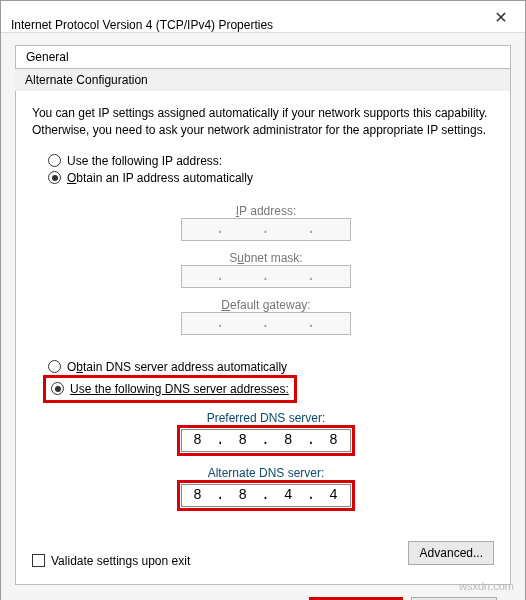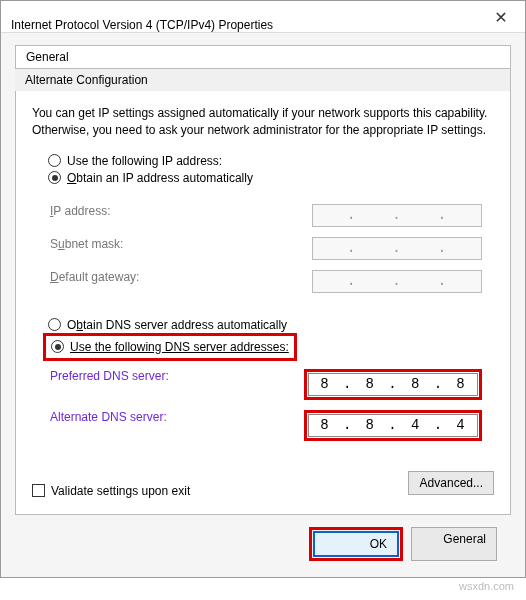--- a/index.html
+++ b/index.html
@@ -71,24 +71,24 @@
   }
   .radio.checked::after {
     content: ""; width: 6px; height: 6px; background: #333; border-radius: 50%;
   }
   .group {
     border-top: 1px solid #ccc;
     margin-top: 4px;
     padding-top: 10px;
   }
   .field-row {
-    display: flex; align-items: flex-start; padding: 5px 12px 5px 18px;
+    display: flex; align-items: center; padding: 5px 12px 5px 18px; flex-direction: column;
   }
   .field-row .lab { flex: 1; color: #777; }
-  .field-row.enabled .lab { color: #6d28d9; }
+  .field-row.enabled .lab { color: #0c4a6e; }
   .ip-input {
     width: 170px; height: 23px; border: 1px solid #bbb; background: #f8f8f8;
     display: flex; align-items: center; justify-content: space-evenly;
     font-family: "Courier New", monospace; font-size: 14px; letter-spacing: 1px;
     color: #999;
   }
   .ip-input.enabled { background: #fff; color: #000; border-color:#888;}
   .ip-input .dot { padding: 0 2px; }
   .hl-red { outline: 3px solid #d80000; outline-offset: -1px; }
   .hl-red-inner { border: 3px solid #d80000; padding:1px; display:inline-block;}

